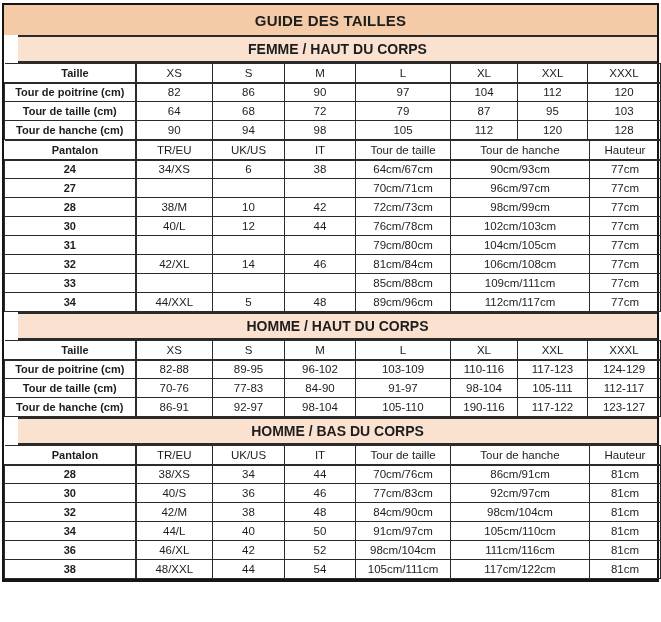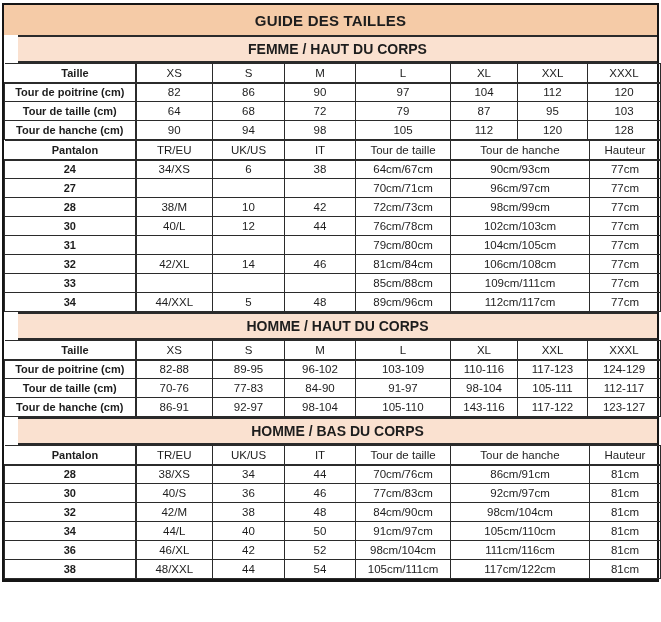--- a/index.html
+++ b/index.html
@@ -292,21 +292,21 @@
           <td>98-104</td>
           <td>105-111</td>
           <td>112-117</td>
         </tr>
         <tr>
           <td>Tour de hanche (cm)</td>
           <td>86-91</td>
           <td>92-97</td>
           <td>98-104</td>
           <td>105-110</td>
-          <td>143-116</td>
+          <td>190-116</td>
           <td>117-122</td>
           <td>123-127</td>
         </tr>
       </tbody>
   </table>
 
   <div class="section-heading">HOMME / BAS DU CORPS</div>
   <table class="size-table">
     <colgroup>
       <col class="w-label">

